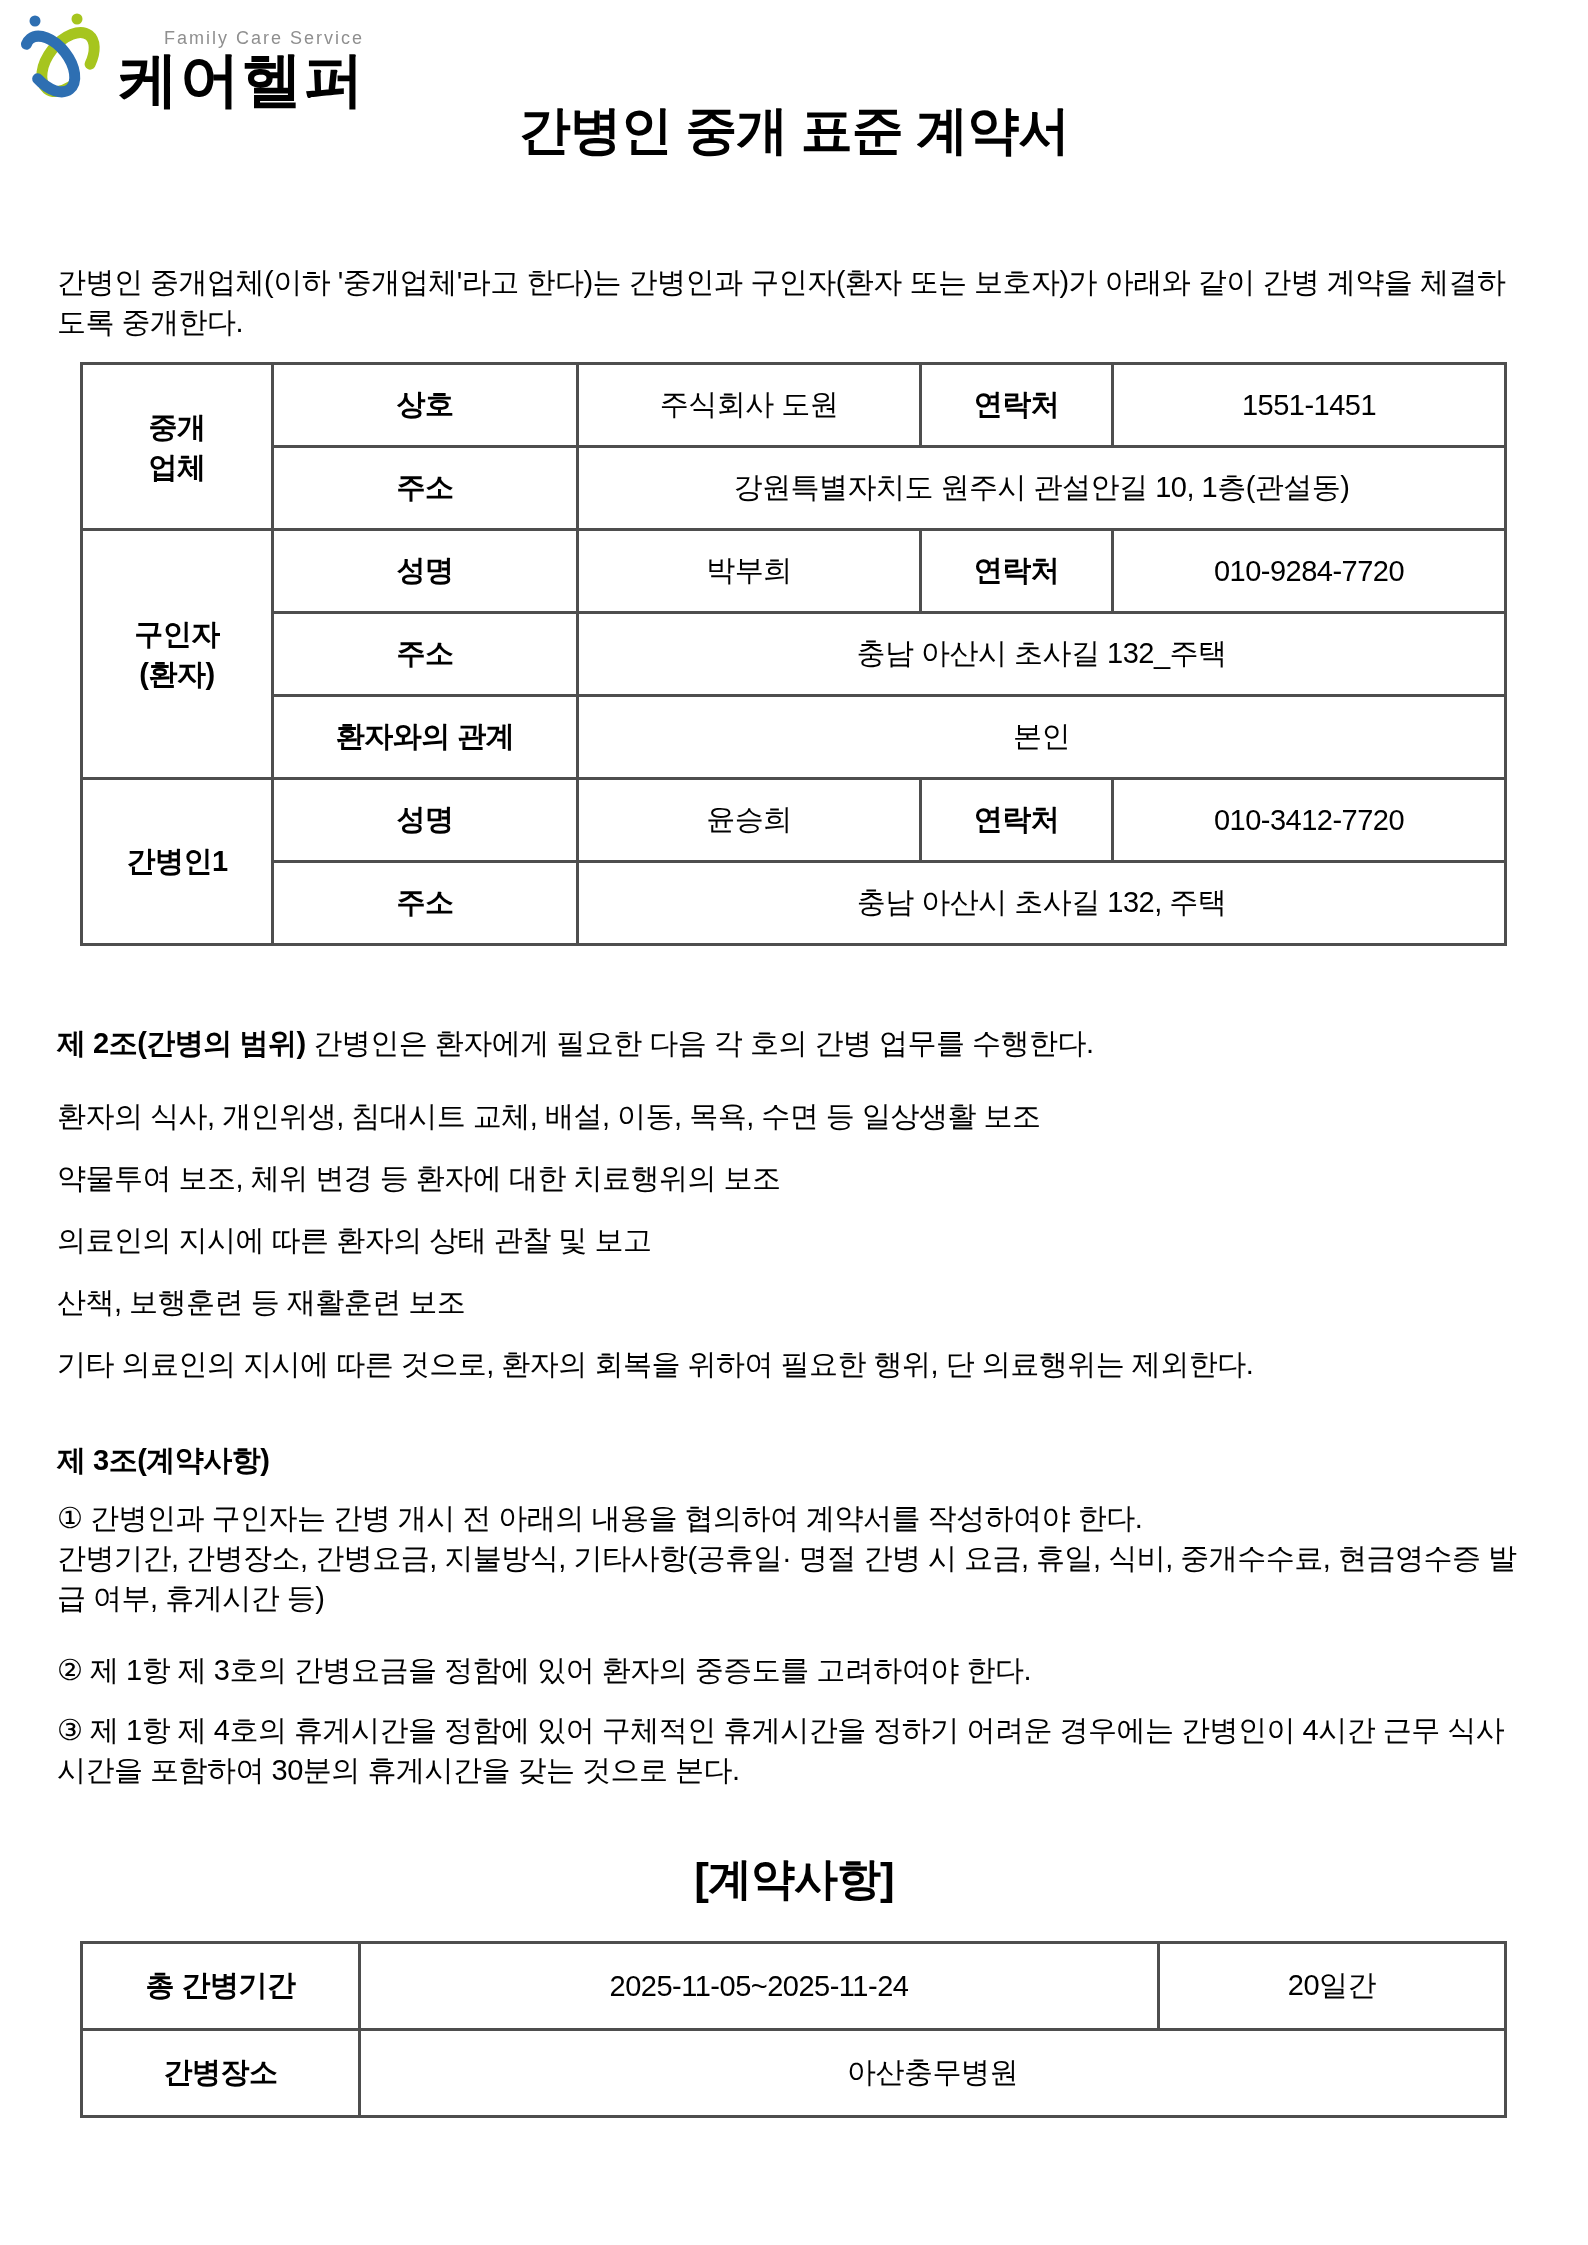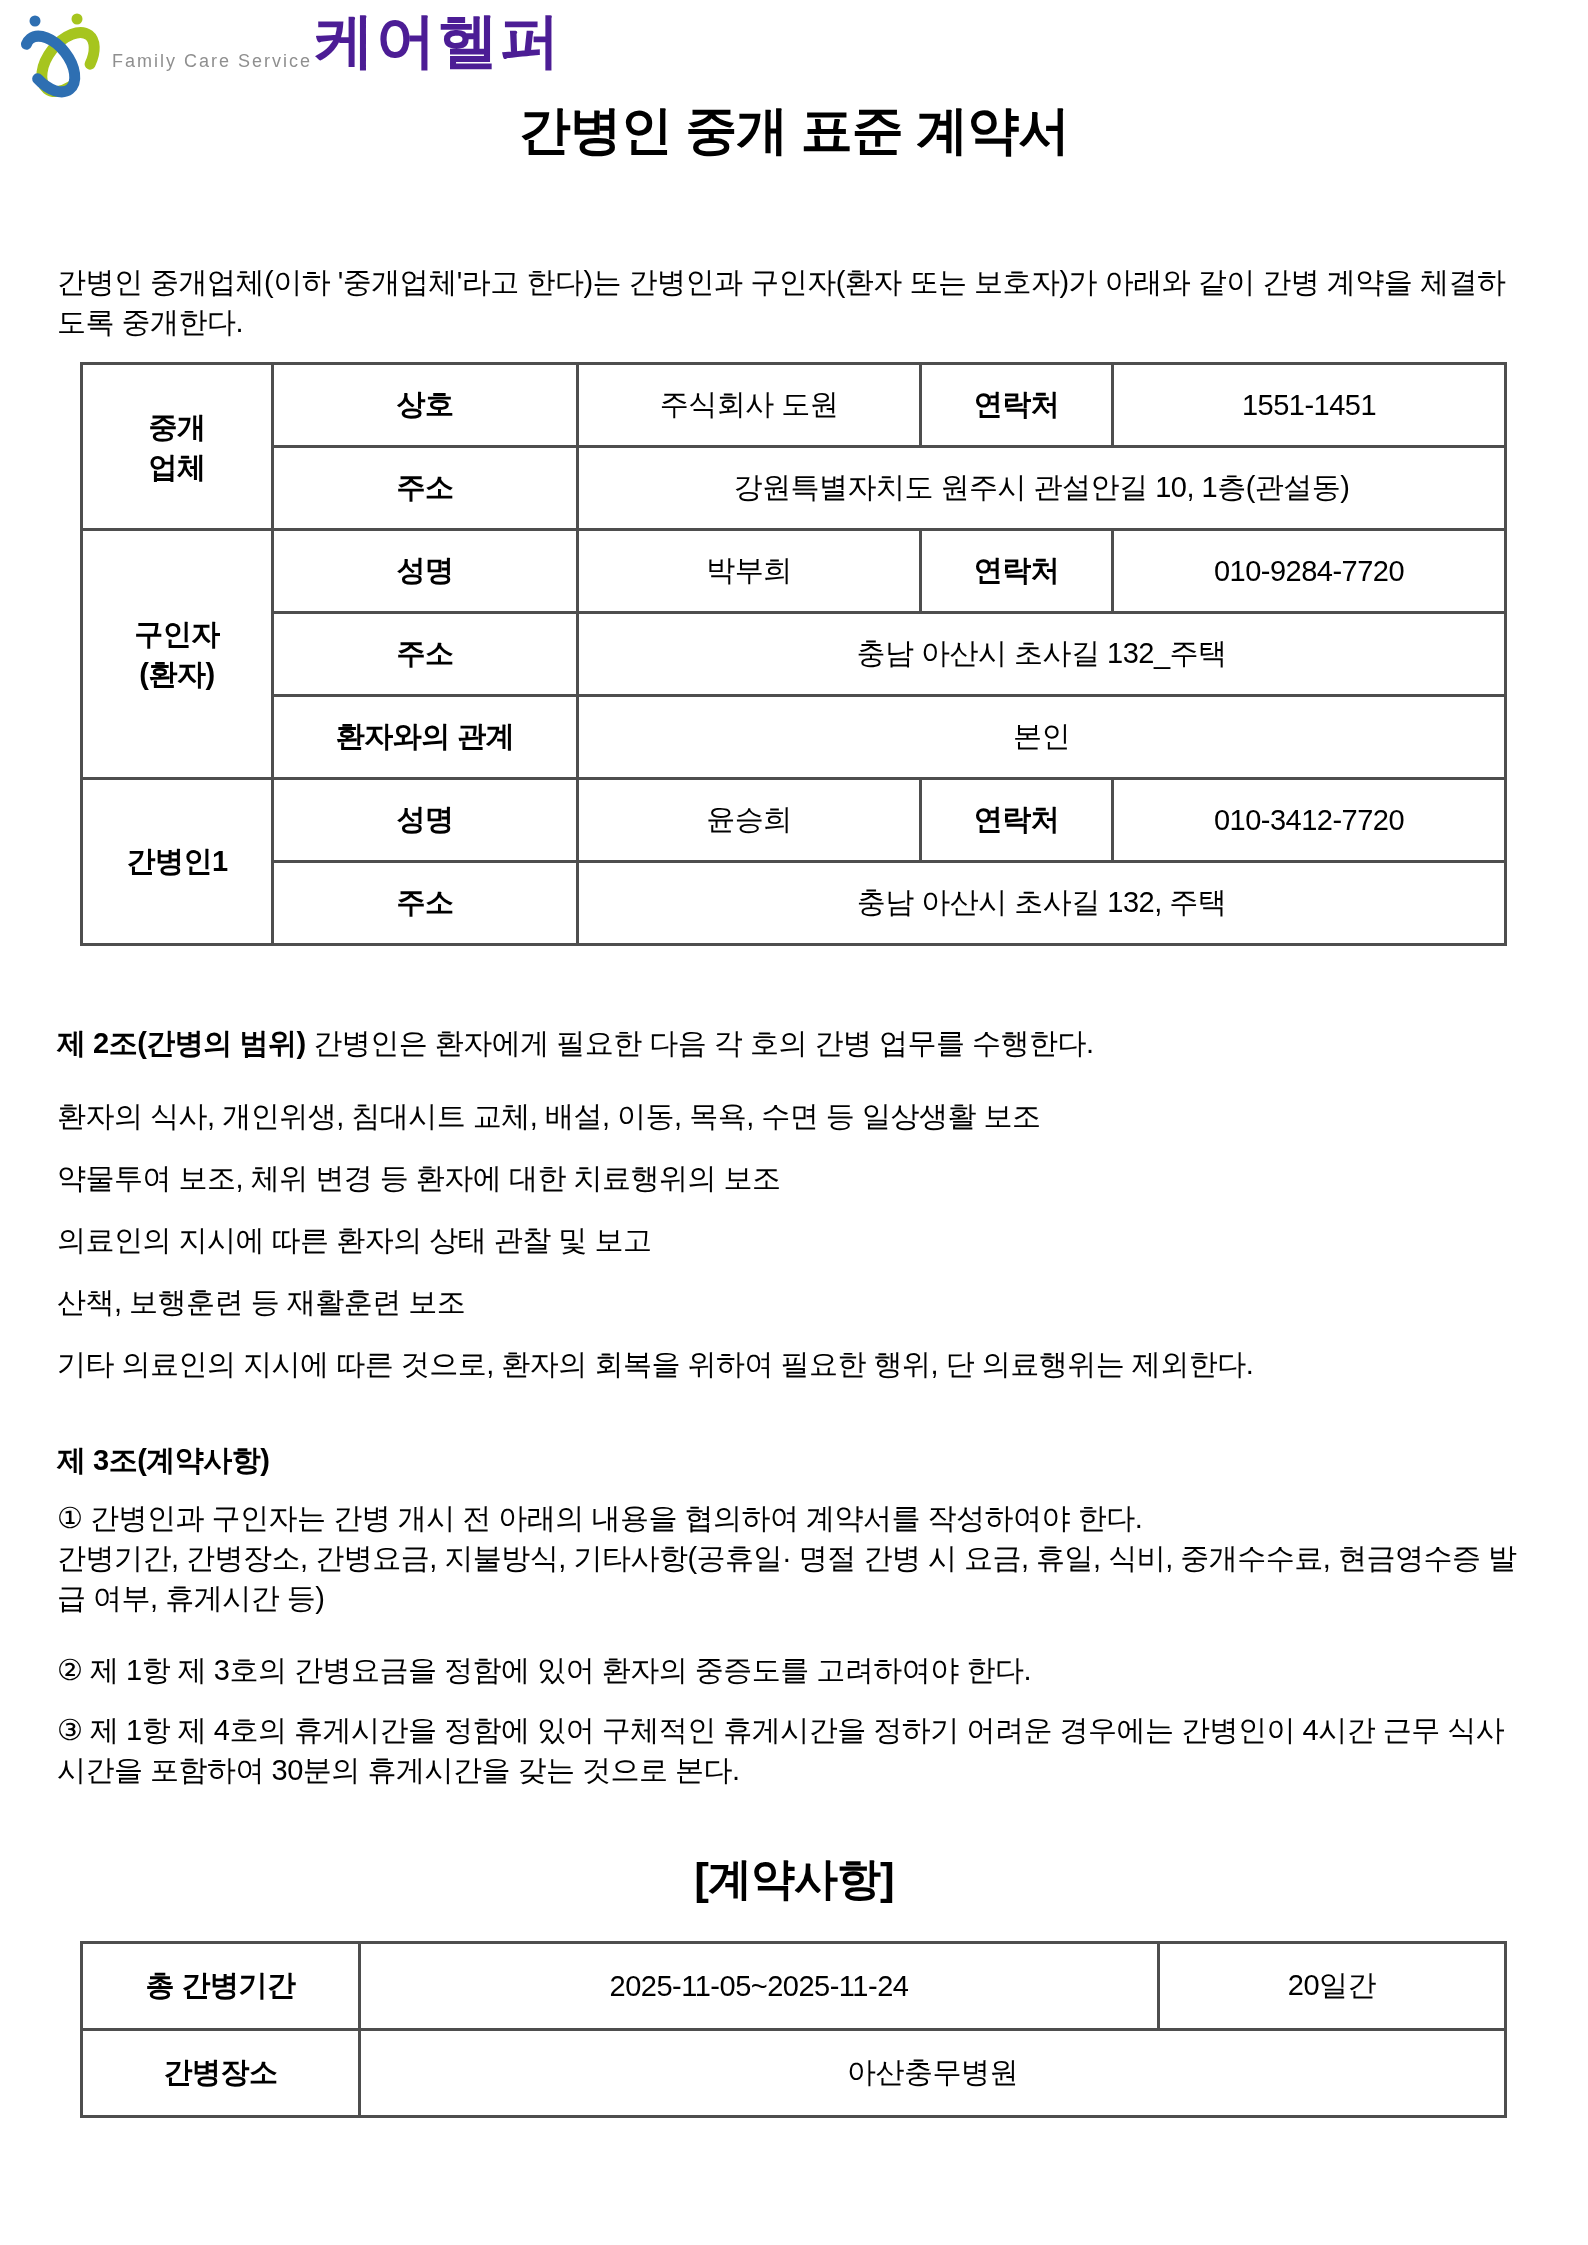--- a/index.html
+++ b/index.html
@@ -10,27 +10,27 @@
     background: #ffffff;
     color: #000000;
     font-family: "Liberation Sans", "DejaVu Sans", sans-serif;
   }
   .page { padding: 0 57px; width: 1474px; }
 
   
   header { position: relative; height: 190px; }
   .logo { position: absolute; left: -47px; top: 10px; display: flex; align-items: flex-start; }
   .logo-mark { width: 100px; height: 104px; flex: 0 0 auto; }
-  .logo-text { display: flex; flex-direction: row; align-items: flex-end; margin-left: 2px; }
+  .logo-text { display: flex; flex-direction: column; align-items: flex-end; margin-left: 8px; }
   .logo-tagline {
     font-size: 18px; letter-spacing: 2px; color: #8f8f8f;
     margin: 18px 2px 0 0; font-weight: 400;
   }
   .logo-brand {
-    font-size: 60px; font-weight: 800; color: #4c1d95;
+    font-size: 60px; font-weight: 800; color: #000000;
     letter-spacing: 2px; line-height: 62px; margin-top: 0px;
   }
   h1.doc-title {
     position: absolute; left: 0; right: 0; top: 96px; margin: 0;
     text-align: center; font-size: 52px; font-weight: 900; letter-spacing: -1px;
   }
 
   
   p, .line { font-size: 29px; line-height: 40px; letter-spacing: -0.5px; margin: 0; }
   .intro { margin-top: 72px; }

